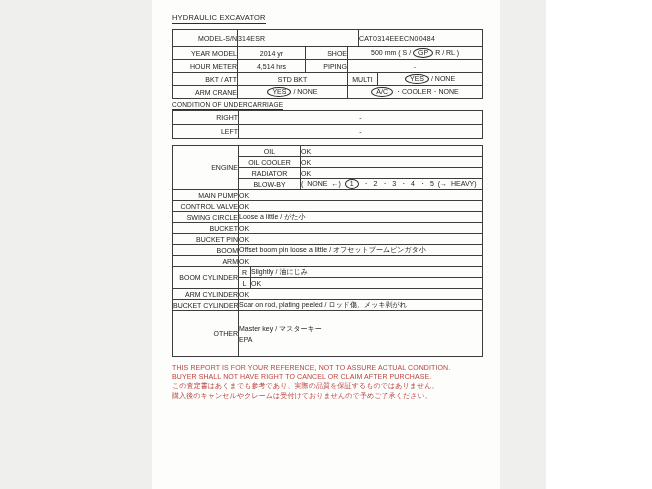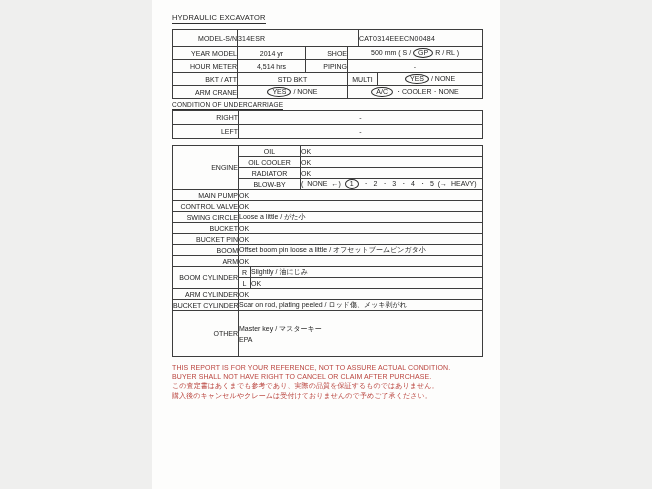--- a/index.html
+++ b/index.html
@@ -1,17 +1,17 @@
 <!DOCTYPE html>
 <html><head>
 <meta charset="utf-8">
 <style>
   * { margin:0; padding:0; box-sizing:border-box; }
   body { font-family:"Liberation Sans","DejaVu Sans",sans-serif; }
-  .screen { position:relative; width:652px; height:489px; background:#efefee; overflow:hidden; }
+  .screen { position:relative; width:546px; height:489px; background:#efefee; overflow:hidden; }
   .page { position:absolute; left:152px; top:0; width:348px; height:489px; background:#fdfdfc; }
   .content { position:absolute; left:172px; top:0; width:310px; color:#1c1c1c; }
 
   .doc-title { position:absolute; top:13px; left:0; font-size:7.5px; letter-spacing:0.2px;
                border-bottom:1px solid #2e2e2e; padding-bottom:1px; white-space:nowrap; }
   .section-title { position:absolute; top:101px; left:0; font-size:6.5px; letter-spacing:0.2px;
                border-bottom:1px solid #2e2e2e; padding-bottom:1px; white-space:nowrap; }
 
   table.tbl { position:absolute; left:0; width:310px; border-collapse:collapse; table-layout:fixed; }
   table.tbl td { border:1.2px solid #3d3d3d; font-size:7px; vertical-align:middle;

